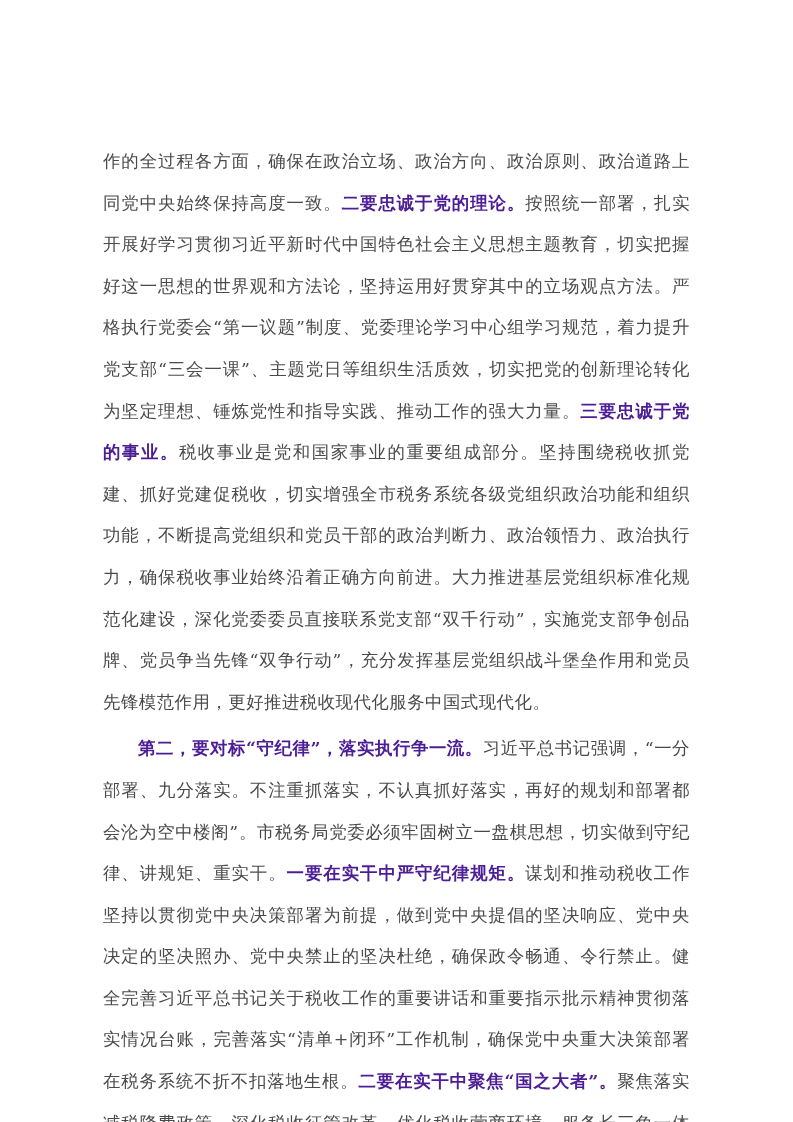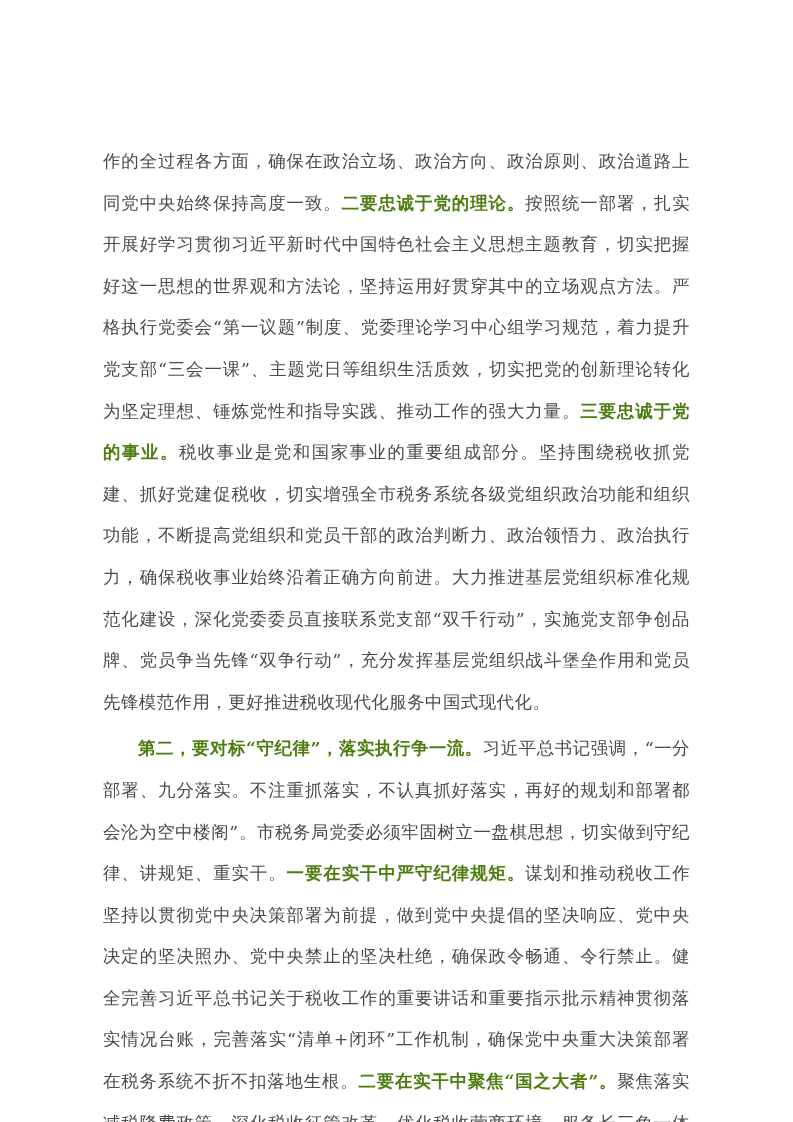--- a/index.html
+++ b/index.html
@@ -30,21 +30,21 @@
       letter-spacing: 0.5px;
     }
     .para + .para {
       margin-top: 5px;
     }
     .indent {
       text-indent: 35px;
     }
     .bold {
       font-weight: bold;
-      color: #4d7c0f;
+      color: #4c1d95;
     }
   </style>
 </head>
 <body>
 
 <div class="page">
   <p class="para">
     <span>作的全过程各方面，确保在政治立场、政治方向、政治原则、政治道路上同党中央始终保持高度一致。</span><span class="bold">二要忠诚于党的理论。</span><span>按照统一部署，扎实开展好学习贯彻习近平新时代中国特色社会主义思想主题教育，切实把握好这一思想的世界观和方法论，坚持运用好贯穿其中的立场观点方法。严格执行党委会“第一议题”制度、党委理论学习中心组学习规范，着力提升党支部“三会一课”、主题党日等组织生活质效，切实把党的创新理论转化为坚定理想、锤炼党性和指导实践、推动工作的强大力量。</span><span class="bold">三要忠诚于党的事业。</span><span>税收事业是党和国家事业的重要组成部分。坚持围绕税收抓党建、抓好党建促税收，切实增强全市税务系统各级党组织政治功能和组织功能，不断提高党组织和党员干部的政治判断力、政治领悟力、政治执行力，确保税收事业始终沿着正确方向前进。大力推进基层党组织标准化规范化建设，深化党委委员直接联系党支部“双千行动”，实施党支部争创品牌、党员争当先锋“双争行动”，充分发挥基层党组织战斗堡垒作用和党员先锋模范作用，更好推进税收现代化服务中国式现代化。</span>
   </p>
   <p class="para indent">

